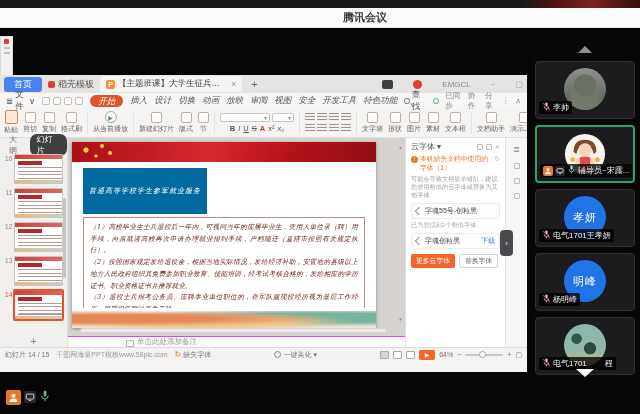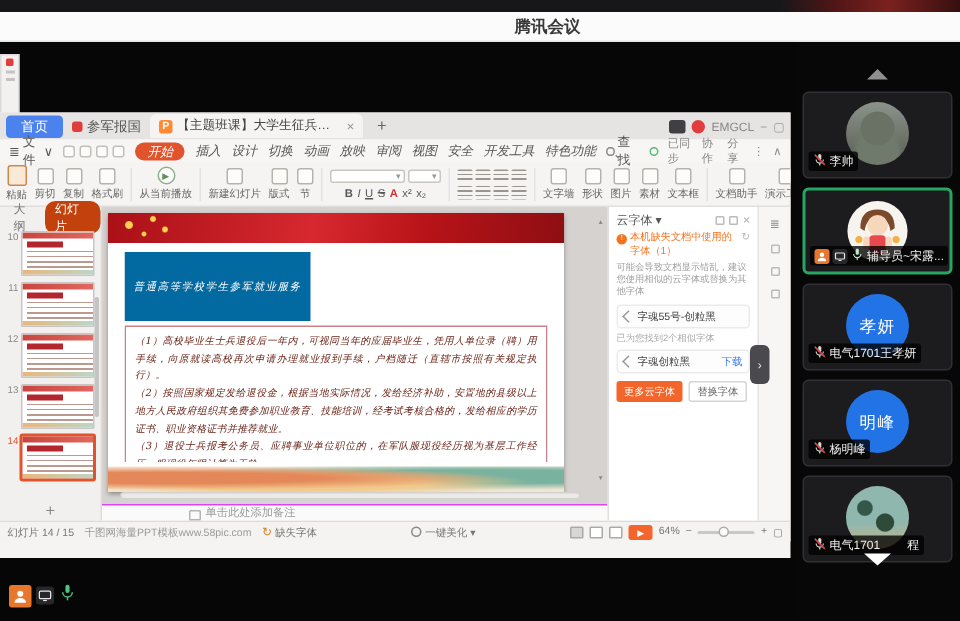--- a/index.html
+++ b/index.html
@@ -30,21 +30,21 @@
   .tab-home{background:#4b82ee;color:#fff;border-radius:3px;padding:1px 10px;font-size:9px;}
   .tab-docer{display:flex;align-items:center;gap:3px;color:#555;font-size:9px;}
   .docer-ic{width:7px;height:7px;background:#e03c3c;border-radius:2px;}
   .tab-doc{background:#f5f4f3;border-radius:4px 4px 0 0;height:16px;display:flex;align-items:center;
     gap:3px;padding:0 6px;max-width:150px;}
   .doc-ic{width:9px;height:9px;background:#ff8a33;border-radius:2px;color:#fff;font-size:7px;font-weight:bold;
     display:flex;align-items:center;justify-content:center;}
   .tab-doc .ttl{font-size:8.5px;color:#444;white-space:nowrap;overflow:hidden;text-overflow:ellipsis;max-width:110px;}
   .tab-doc .cls{color:#999;font-size:9px;}
   .tab-plus{color:#666;font-size:11px;padding:0 3px;}
-  .wtabs-right{margin-left:auto;display:flex;align-items:center;gap:4px;padding-left:36px;}
+  .wtabs-right{margin-left:auto;display:flex;align-items:center;gap:20px;padding-left:36px;}
   .chip-dark{width:11px;height:9px;background:#3f3f44;border-radius:2px;}
   .dot-red{width:9px;height:9px;background:#e23d3d;border-radius:50%;}
   .acct{font-size:8px;color:#888;}
   .winbtn{color:#9a9a9a;font-size:8px;}
 
   
   .wmenu{height:15px;background:#f7f6f5;display:flex;align-items:center;gap:7px;padding:0 6px;font-size:8.5px;color:#555;}
   .mfile{display:flex;gap:2px;align-items:center;color:#555;}
   .qicons{display:flex;gap:3px;}
   .qic{width:8px;height:8px;border:1px solid #c3bfbb;border-radius:2px;background:#fdfcfb;}
@@ -74,21 +74,21 @@
   .fmtrow .a{color:#c33;font-weight:bold;}
   .aligns{display:grid;grid-template-columns:repeat(4,10px);grid-auto-rows:9px;gap:2px;}
   .al{background:repeating-linear-gradient(180deg,#9a958f 0 1px,transparent 1px 3px);border-radius:1px;}
 
   
   .wmain{display:flex;height:209px;}
 
   
   .thumbs{width:68px;background:#f1f0ef;border-right:1px solid #dfdedd;position:relative;display:flex;flex-direction:column;}
   .th-head{height:14px;display:flex;align-items:center;gap:5px;padding-left:9px;font-size:8px;color:#777;}
-  .pill{background:#c2410c;color:#fff;border-radius:7px;padding:0 7px;line-height:11px;font-size:8px;}
+  .pill{background:#404040;color:#fff;border-radius:7px;padding:0 7px;line-height:11px;font-size:8px;}
   .th-list{display:flex;flex-direction:column;gap:4px;padding:2px 4px 0 2px;}
   .th-item{display:flex;gap:2px;align-items:flex-start;}
   .th-num{width:11px;font-size:6.5px;color:#888;text-align:right;padding-top:1px;}
   .th-pic{width:52px;height:30px;border:1px solid #c7c6c5;border-radius:1px;background:
       linear-gradient(90deg,#c9453f,#e0685f) 0 0/100% 4px no-repeat,
       linear-gradient(#b3262e,#b3262e) 3px 6px/24px 4px no-repeat,
       repeating-linear-gradient(180deg,#bb9890 0 1px,transparent 1px 3.5px) 3px 12px/44px 13px no-repeat,
       linear-gradient(90deg,#e9b77c,#bcd6c6) 0 100%/100% 3px no-repeat,#fff;}
   .th-item.active .th-pic{border-color:#e0532c;box-shadow:0 0 0 1px #e0532c;}
   .th-item.active .th-num{color:#e0532c;}
@@ -220,21 +220,21 @@
       <div class="dotg"></div>
       <div class="dotg"></div>
     </div>
 
     <div class="wps">
 
       <div class="wtabs">
         <div class="tab-home">首页</div>
         <div class="tab-docer">
           <span class="docer-ic"></span>
-          <span>参军报国</span>
+          <span>稻壳模板</span>
         </div>
         <div class="tab-doc">
           <span class="doc-ic">P</span>
           <span class="ttl">【主题班课】大学生征兵政策宣讲</span>
           <span class="cls">×</span>
         </div>
         <div class="tab-plus">+</div>
         <div class="wtabs-right">
           <span class="chip-dark"></span>
           <span class="dot-red"></span>

